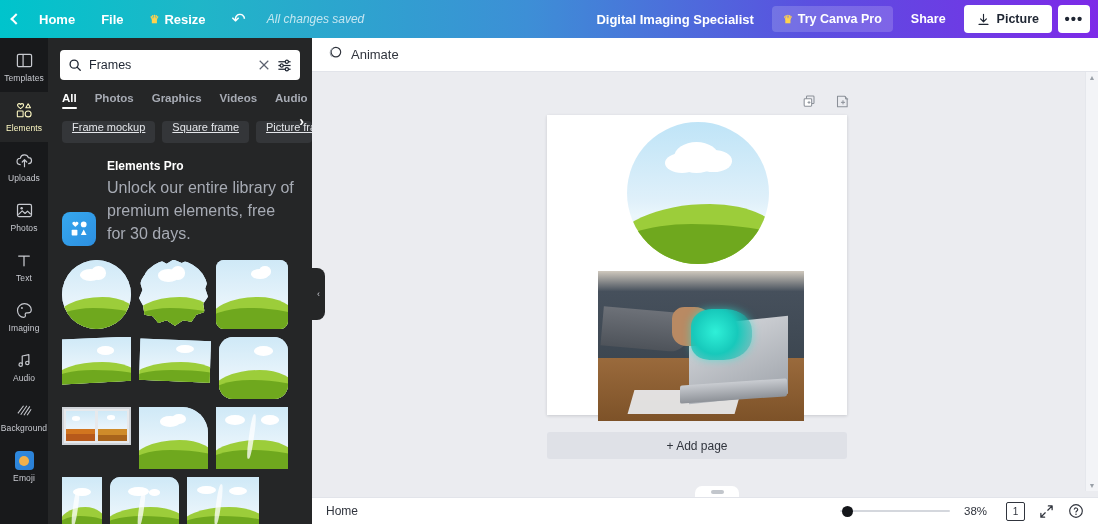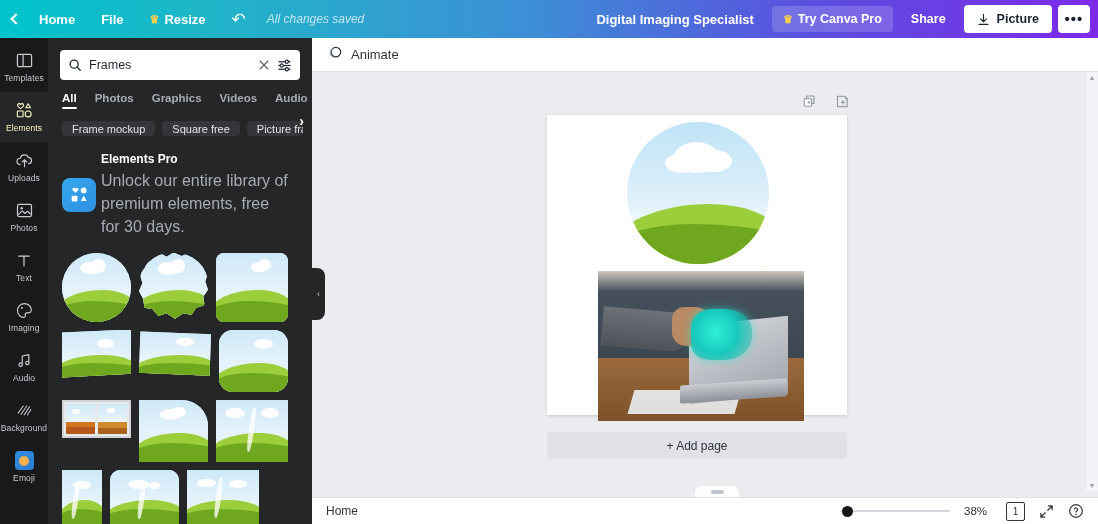--- a/index.html
+++ b/index.html
@@ -96,28 +96,28 @@
   .tab {
     font-size: 11.5px; color: #a7abb4; padding-bottom: 5px; position: relative; font-weight: bold;
   }
   .tab.active { color: #fff; }
   .tab.active::after {
     content: ""; position: absolute; left: 0; right: 0; bottom: 0; height: 2px; background: #fff; border-radius: 2px;
   }
   .chips { display: flex; gap: 7px; padding: 12px 0 0 14px; align-items: center; position: relative; }
   .chip {
     background: #343639; color: #e4e6ea; border-radius: 4px;
-    height: 15px; display: flex; align-items: center; padding: 0 10px;
-    font-size: 11px; white-space: nowrap;
+    height: 22px; display: flex; align-items: flex-start; padding: 0 10px;
+    font-size: 11px; white-space: nowrap; text-decoration: underline;
   }
   .chip.truncated { max-width: 56px; overflow: hidden; }
   .chips-next {
     position: absolute; right: 8px; top: 4px; color: #fff; font-size: 14px; font-weight: bold;
   }
-  .promo { display: flex; gap: 5px; padding: 16px 8px 0 14px; align-items: center; }
+  .promo { display: flex; gap: 11px; padding: 16px 8px 0 14px; align-items: flex-end; }
   .promo-ico {
     width: 34px; height: 34px; border-radius: 8px; flex: none;
     background: linear-gradient(135deg, #36a8ef, #2d8fe0);
     display: flex; align-items: center; justify-content: center;
   }
   .promo-title { font-size: 12px; color: #fff; font-weight: bold; margin-bottom: 3px; }
   .promo-sub { font-size: 16px; color: #a7abb4; line-height: 1.45; max-width: 190px; }
 
   .thumbs { padding: 14px 14px 0 14px; display: flex; flex-wrap: wrap; gap: 8px 8px; }
   .thumb { position: relative; overflow: hidden; background: #cfe6f5; flex: none; }
@@ -419,21 +419,21 @@
     <div class="tab"><span>Graphics</span></div>
     <div class="tab"><span>Videos</span></div>
     <div class="tab"><span>Audio</span></div>
   </div>
 
   <div class="chips">
     <div class="chip">
         <span>Frame mockup</span>
       </div>
     <div class="chip">
-        <span>Square free</span>
+        <span>Square frame</span>
       </div>
     <div class="chip truncated">
         <span>Picture frame</span>
       </div>
     <span class="chips-next">›</span>
   </div>
 
   <div class="promo">
     <span class="promo-ico">
       <svg width="21" height="20" viewBox="0 0 22 20">

